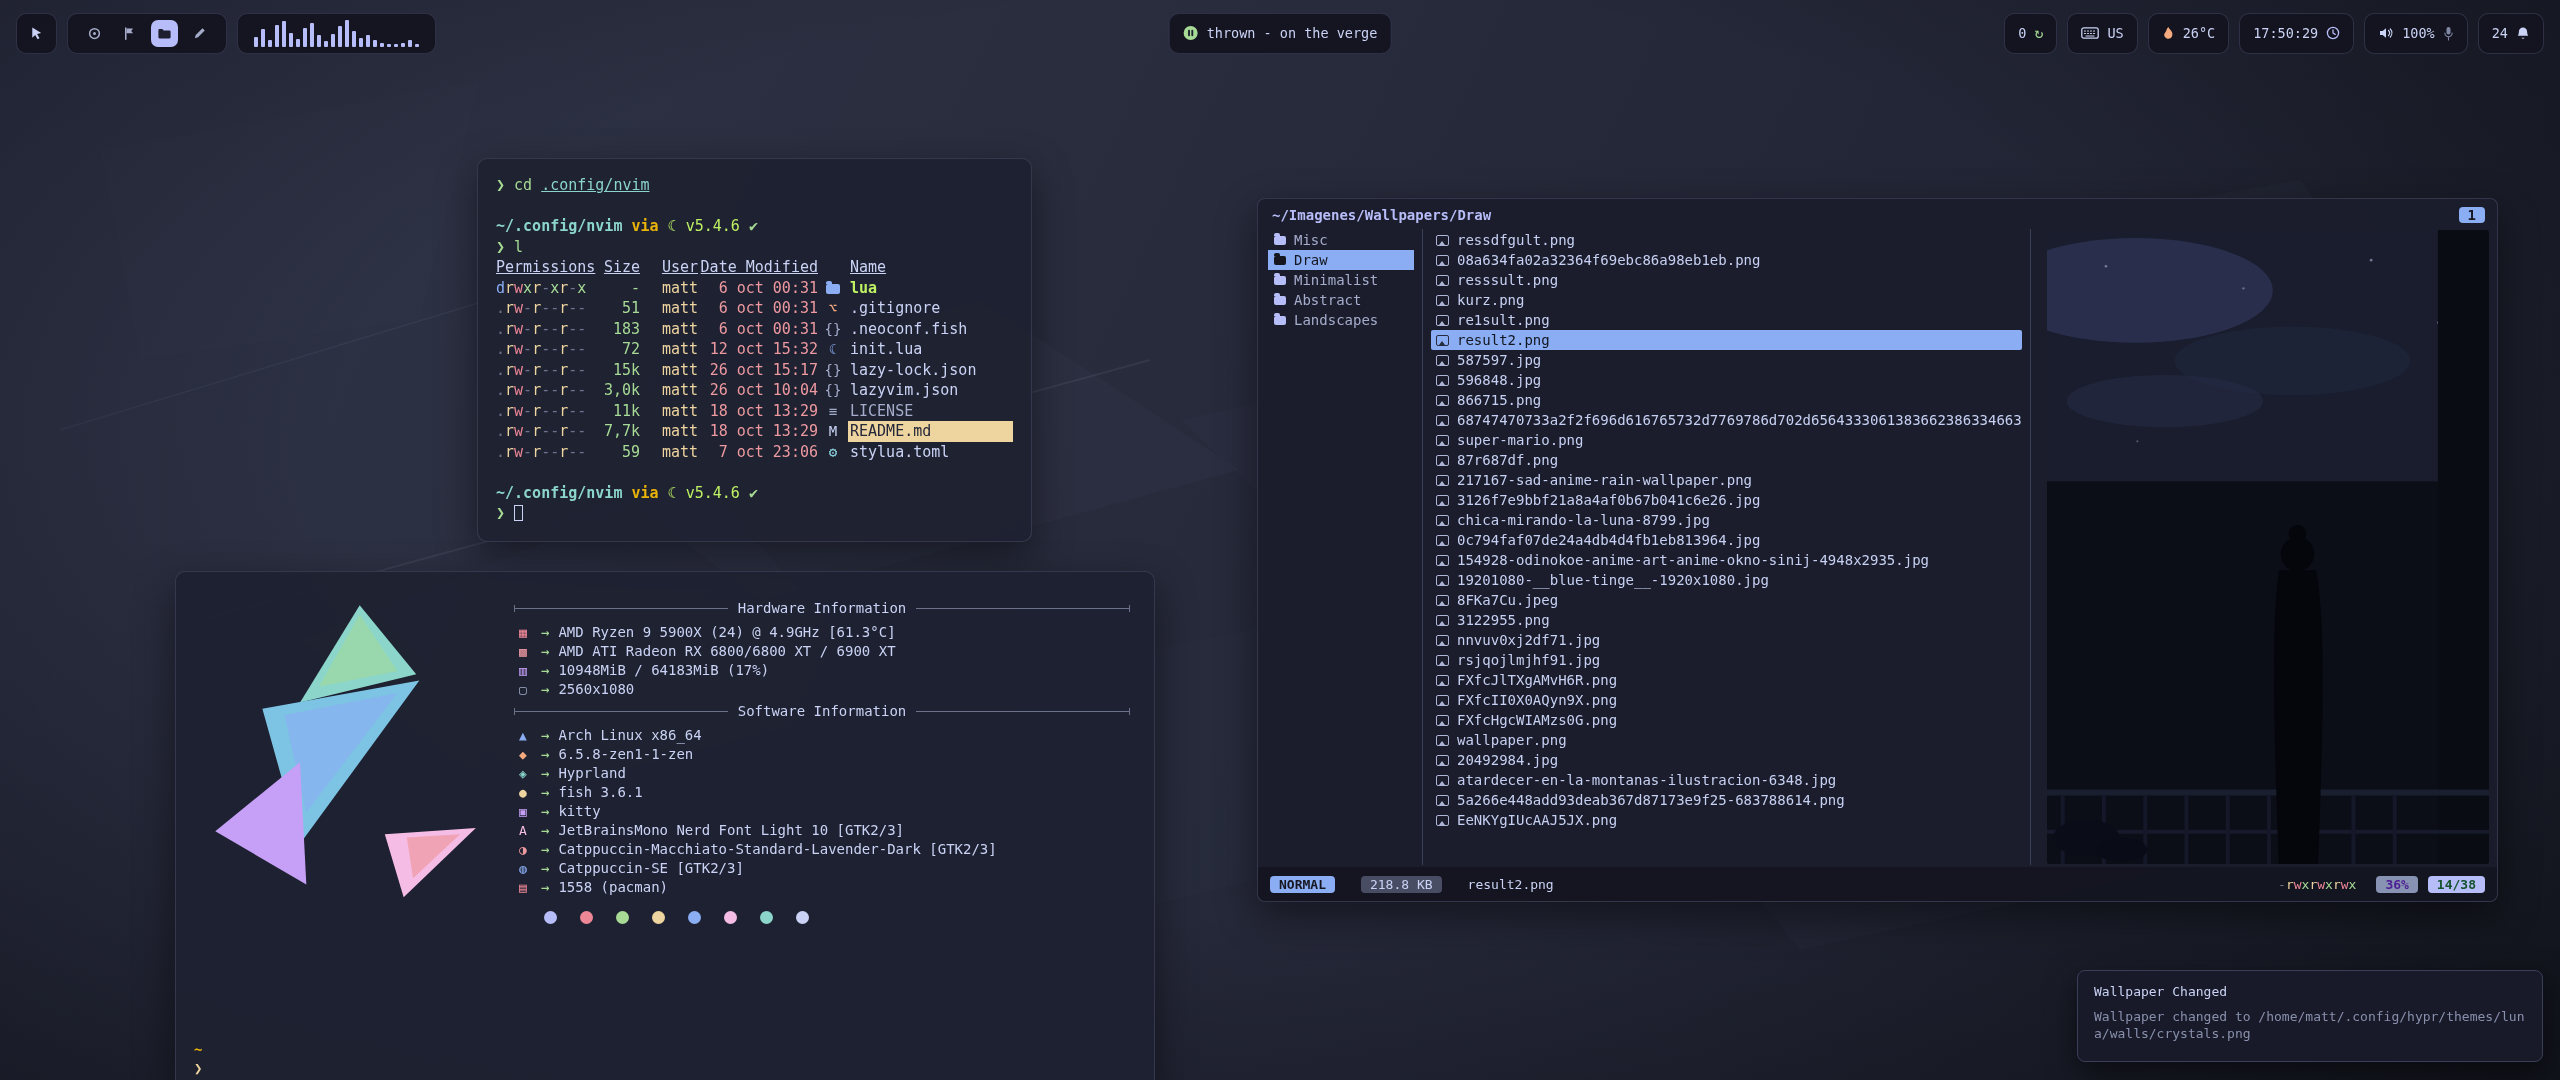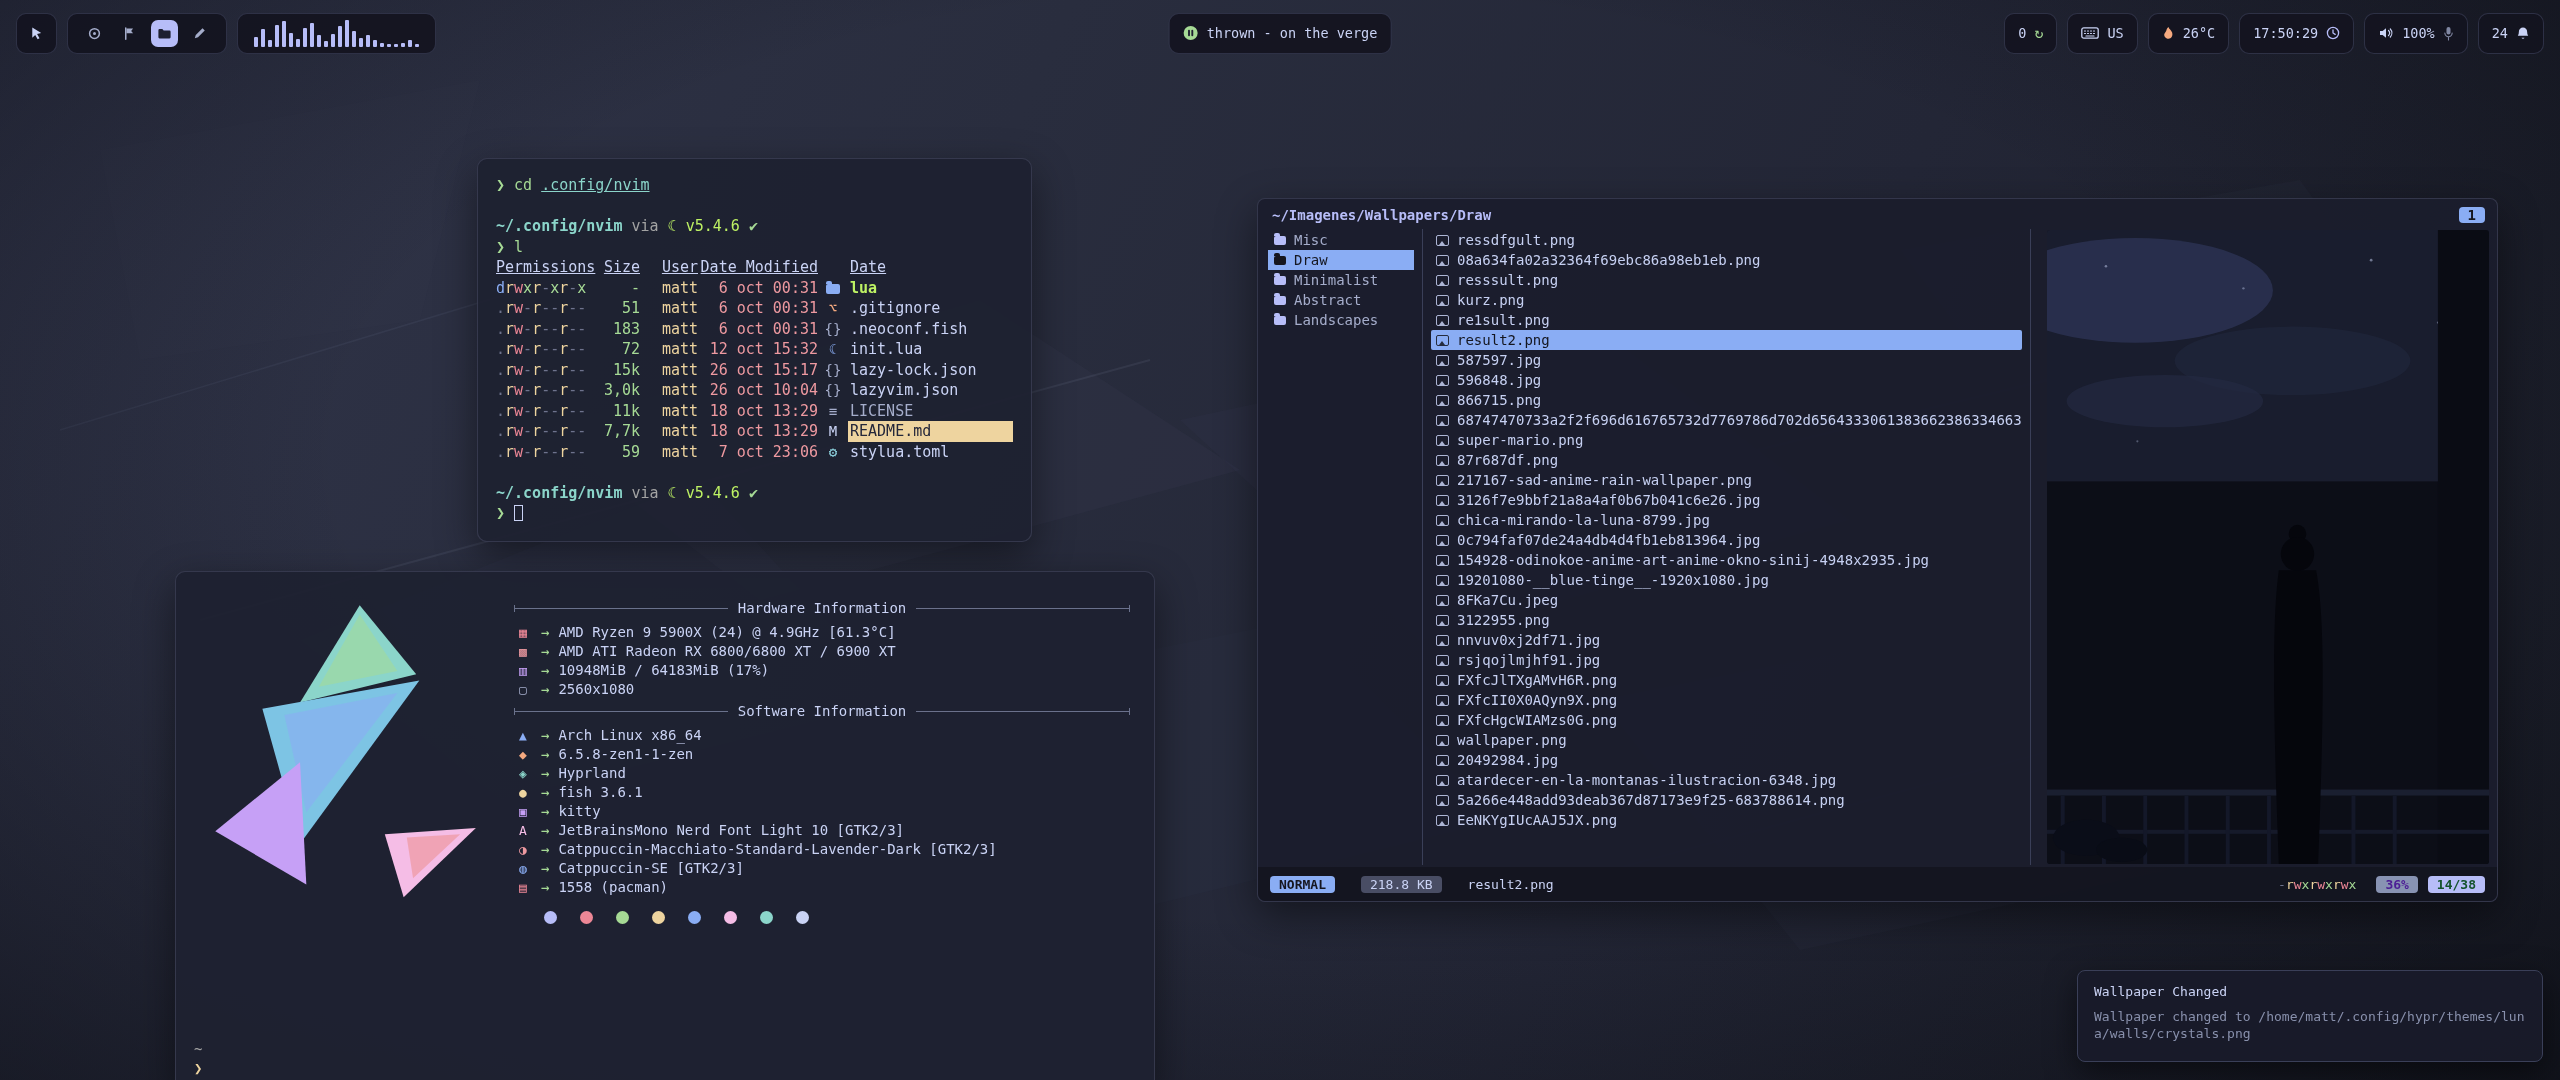--- a/index.html
+++ b/index.html
@@ -46,21 +46,21 @@
   .col-size { text-align:right; color:#a6da95; }
   .col-user { text-align:right; color:#eed49f; }
   .col-date { text-align:right; color:#ee99a0; }
   .col-icon { text-align:center; }
   .col-name { padding-left:2px; }
   .thead span { color:#cad3f5; }
   .thead .col-size, .thead .col-user, .thead .col-date { color:#cad3f5; }
   .u { text-decoration:underline; }
   .bold { font-weight:bold; }
   .c-green { color:#a6da95; } .c-teal { color:#8bd5ca; } .c-blue { color:#bef264; }
-  .c-yellow { color:#eed49f; } .c-sub { color:#a3a3a3; } .c-dim2 { color:#a5adcb; }
+  .c-yellow { color:#eed49f; } .c-sub { color:#eab308;font-weight:bold; } .c-dim2 { color:#a5adcb; }
   .pc-d { color:#8aadf4; } .pc-r { color:#eed49f; } .pc-w { color:#ed8796; }
   .pc-x { color:#a6da95; } .pc-dash { color:#6e738d; }
   .hl { background:#eed49f; color:#24273a; padding:0 2px; }
   .cursor { display:inline-block; width:9px; height:16px; border:1.5px solid #cad3f5; vertical-align:-3px; }
   .fico { display:inline-block; width:14px; height:10px; background:var(--fc,#b7bdf8); border-radius:2px;
           position:relative; vertical-align:-1px; }
   .fico::before { content:""; position:absolute; top:-3px; left:0; width:6px; height:3px;
           background:inherit; border-radius:2px 2px 0 0; }
   .tico { font-size:14px; }
 
@@ -273,21 +273,21 @@
   <div class="tline"><span class="c-green">❯</span> <span class="c-green">cd</span> <span class="c-teal u">.config/nvim</span></div>
   <div class="tline">&nbsp;</div>
   <div class="tline"><span class="c-teal bold">~/.config/nvim</span> <span class="c-sub">via</span> <span class="c-blue"><span>☾</span> <span>v5.4.6</span></span> <span class="c-green">✔</span></div>
   <div class="tline"><span class="c-green">❯</span> <span class="c-green">l</span></div>
   <div class="trow thead">
     <span class="u">Permissions</span>
     <span class="col-size"><span class="u">Size</span></span>
     <span class="col-user"><span class="u">User</span></span>
     <span class="col-date"><span class="u">Date Modified</span></span>
     <span class="col-icon"></span>
-    <span class="col-name u">Date</span>
+    <span class="col-name u">Name</span>
   </div>
   <div id="term-rows">
       <div class="trow">
         <span class="col-perms"><span class="pc-d">d</span><span class="pc-r">r</span><span class="pc-w">w</span><span class="pc-x">x</span><span class="pc-r">r</span><span class="pc-dash">-</span><span class="pc-x">x</span><span class="pc-r">r</span><span class="pc-dash">-</span><span class="pc-x">x</span></span>
         <span class="col-size">-</span>
         <span class="col-user">matt</span>
         <span class="col-date">6 oct 00:31</span>
         <span class="col-icon"><span class="fico" style="--fc: #8aadf4;"></span></span>
         <span class="col-name c-blue bold">lua</span>
       </div>

